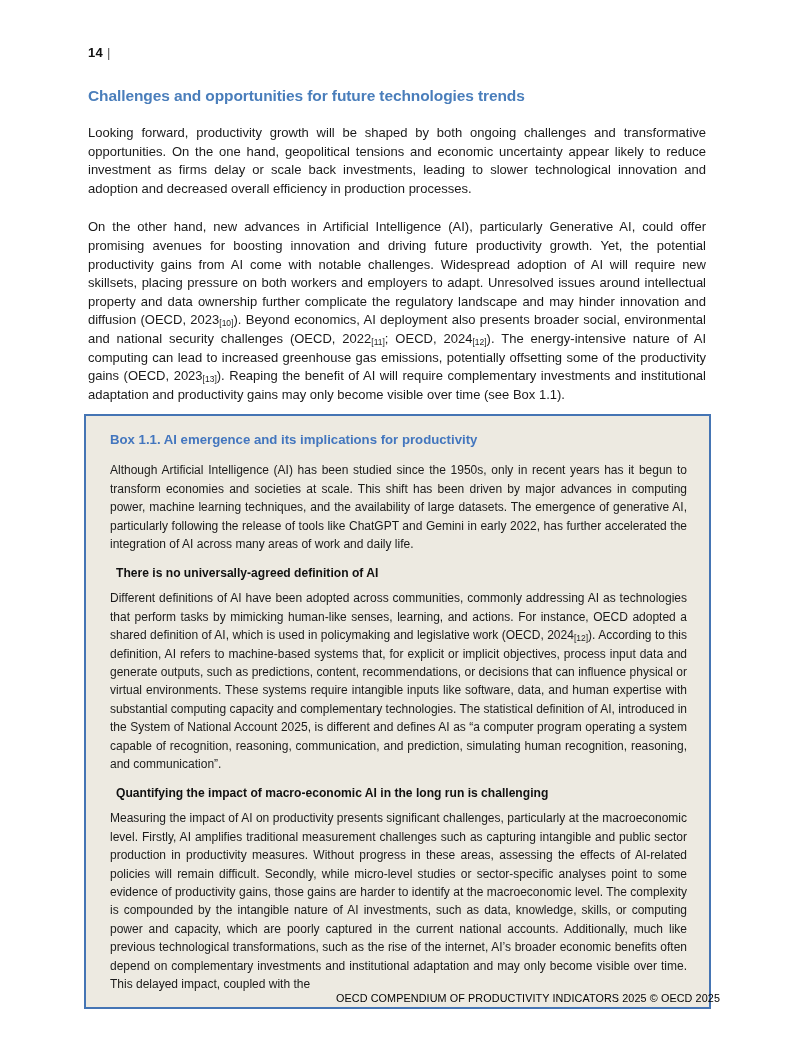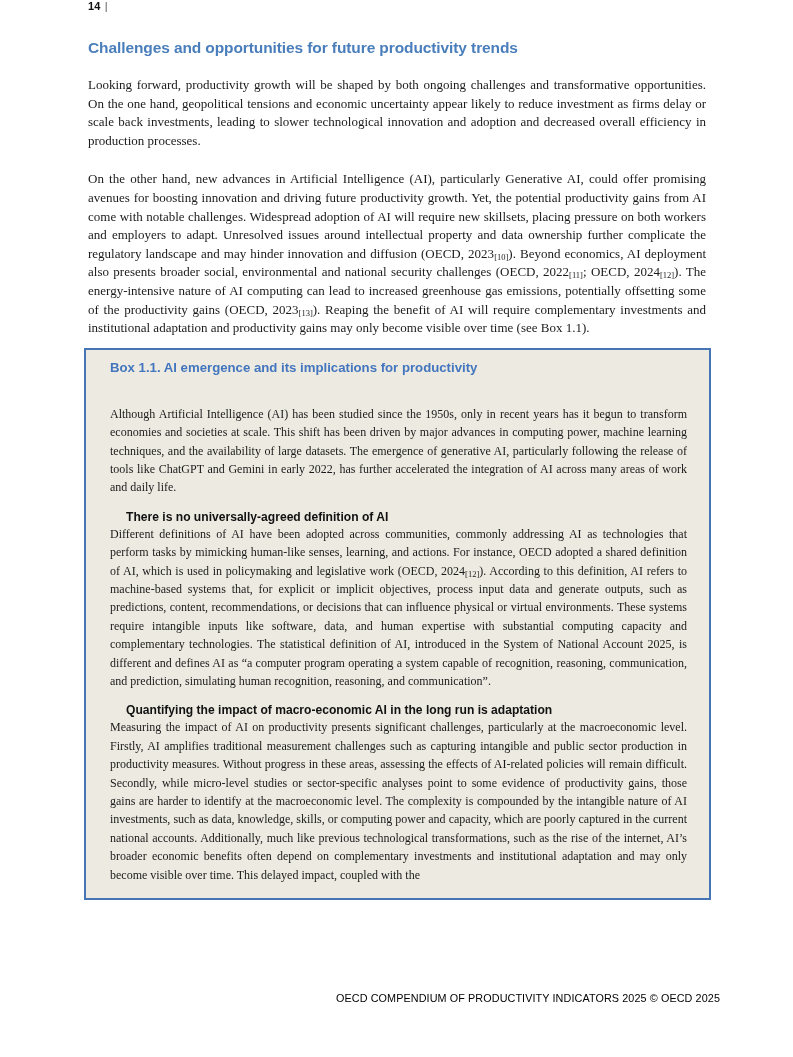--- a/index.html
+++ b/index.html
@@ -11,74 +11,74 @@
     position: relative;
     overflow: hidden;
   }
   .content {
     position: absolute;
     left: 88px;
     width: 618px;
     top: 0;
   }
   .page-header {
-    font-size: 11px;
+    padding-top: 45px;
+    font-size: 13px;
     color: #111;
   }
   .page-num { font-weight: bold; letter-spacing: 0.2px; }
   .page-sep { font-weight: 400; color: #555; margin-left: 4px; }
 
   h1.section-heading {
     margin: 26px 0 0 0;
     font-size: 15.5px;
     line-height: 19px;
     font-weight: bold;
     color: var(--heading-blue, #4a7ebb);
     letter-spacing: -0.1px;
   }
 
   p.body-para {
     margin: 0;
     font-size: 13px;
     line-height: 18.6px;
     text-align: justify;
     color: var(--body-text, #1a1a1a);
-    font-family: Liberation Serif, serif;
   }
   p.para-intro { margin-top: 19px; }
   p.para-ai    { margin-top: 20px; }
 
   sub.citation {
     font-size: 8.5px;
     line-height: 0;
     vertical-align: -2px;
     letter-spacing: 0;
   }
 
   .box {
     margin: 10px -5px 0 -4px;
     background: var(--box-background, #edeae1);
     border: 2px solid var(--box-border-blue, #4575b4);
-    padding: 9px 22px 14px 24px;
+    padding: 15px 22px 14px 24px;
   }
   .box-title {
     margin: 0;
     font-size: 13.2px;
     line-height: 17px;
     font-weight: bold;
     color: var(--box-title-blue, #4376be);
   }
   .box p.body-para {
     font-size: 12px;
     line-height: 18.4px;
-    margin-top: 0;
+    margin-top: 8px;
   }
-  .box p.box-para-first { margin-top: 29px; }
+  .box p.box-para-first { margin-top: 13px; }
   .box h3.box-subhead {
-    margin: 12px 0 0 16px;
+    margin: 12px 0 0 6px;
     font-size: 12.1px;
     line-height: 16px;
     font-weight: bold;
     color: #111;
   }
 
   .page-footer {
     position: absolute;
     top: 992px;
     right: 73px;
@@ -90,35 +90,35 @@
 </style>
 </head>
 <body>
 
 <div class="content">
 
   <div class="page-header">
     <span class="page-num">14</span><span class="page-sep">|</span>
   </div>
 
-  <h1 class="section-heading">Challenges and opportunities for future productivity trends</h1>
+  <h1 class="section-heading">Challenges and opportunities for future technologies trends</h1>
 
   <p class="body-para para-intro">Looking forward, productivity growth will be shaped by both ongoing challenges and transformative opportunities. On the one hand, geopolitical tensions and economic uncertainty appear likely to reduce investment as firms delay or scale back investments, leading to slower technological innovation and adoption and decreased overall efficiency in production processes.</p>
 
   <p class="body-para para-ai"><span>On the other hand, new advances in Artificial Intelligence (AI), particularly Generative AI, could offer promising avenues for boosting innovation and driving future productivity growth. Yet, the potential productivity gains from AI come with notable challenges. Widespread adoption of AI will require new skillsets, placing pressure on both workers and employers to adapt. Unresolved issues around intellectual property and data ownership further complicate the regulatory landscape and may hinder innovation and diffusion (OECD, 2023</span><sub class="citation">[10]</sub><span>). Beyond economics, AI deployment also presents broader social, environmental and national security challenges (OECD, 2022</span><sub class="citation">[11]</sub><span>; OECD, 2024</span><sub class="citation">[12]</sub><span>). The energy-intensive nature of AI computing can lead to increased greenhouse gas emissions, potentially offsetting some of the productivity gains (OECD, 2023</span><sub class="citation">[13]</sub><span>). Reaping the benefit of AI will require complementary investments and institutional adaptation and productivity gains may only become visible over time (see Box 1.1).</span></p>
 
   <section class="box">
     <h2 class="box-title">Box 1.1. AI emergence and its implications for productivity</h2>
 
     <p class="body-para box-para-first">Although Artificial Intelligence (AI) has been studied since the 1950s, only in recent years has it begun to transform economies and societies at scale. This shift has been driven by major advances in computing power, machine learning techniques, and the availability of large datasets. The emergence of generative AI, particularly following the release of tools like ChatGPT and Gemini in early 2022, has further accelerated the integration of AI across many areas of work and daily life.</p>
 
     <h3 class="box-subhead">There is no universally-agreed definition of AI</h3>
 
     <p class="body-para"><span>Different definitions of AI have been adopted across communities, commonly addressing AI as technologies that perform tasks by mimicking human-like senses, learning, and actions. For instance, OECD adopted a shared definition of AI, which is used in policymaking and legislative work (OECD, 2024</span><sub class="citation">[12]</sub><span>). According to this definition, AI refers to machine-based systems that, for explicit or implicit objectives, process input data and generate outputs, such as predictions, content, recommendations, or decisions that can influence physical or virtual environments. These systems require intangible inputs like software, data, and human expertise with substantial computing capacity and complementary technologies. The statistical definition of AI, introduced in the System of National Account 2025, is different and defines AI as “a computer program operating a system capable of recognition, reasoning, communication, and prediction, simulating human recognition, reasoning, and communication”.</span></p>
 
-    <h3 class="box-subhead">Quantifying the impact of macro-economic AI in the long run is adaptation</h3>
+    <h3 class="box-subhead">Quantifying the impact of macro-economic AI in the long run is challenging</h3>
 
     <p class="body-para">Measuring the impact of AI on productivity presents significant challenges, particularly at the macroeconomic level. Firstly, AI amplifies traditional measurement challenges such as capturing intangible and public sector production in productivity measures. Without progress in these areas, assessing the effects of AI-related policies will remain difficult. Secondly, while micro-level studies or sector-specific analyses point to some evidence of productivity gains, those gains are harder to identify at the macroeconomic level. The complexity is compounded by the intangible nature of AI investments, such as data, knowledge, skills, or computing power and capacity, which are poorly captured in the current national accounts. Additionally, much like previous technological transformations, such as the rise of the internet, AI’s broader economic benefits often depend on complementary investments and institutional adaptation and may only become visible over time. This delayed impact, coupled with the</p>
   </section>
 
 </div>
 
 <div class="page-footer">OECD COMPENDIUM OF PRODUCTIVITY INDICATORS 2025 © OECD 2025</div>
 
 </body></html>

